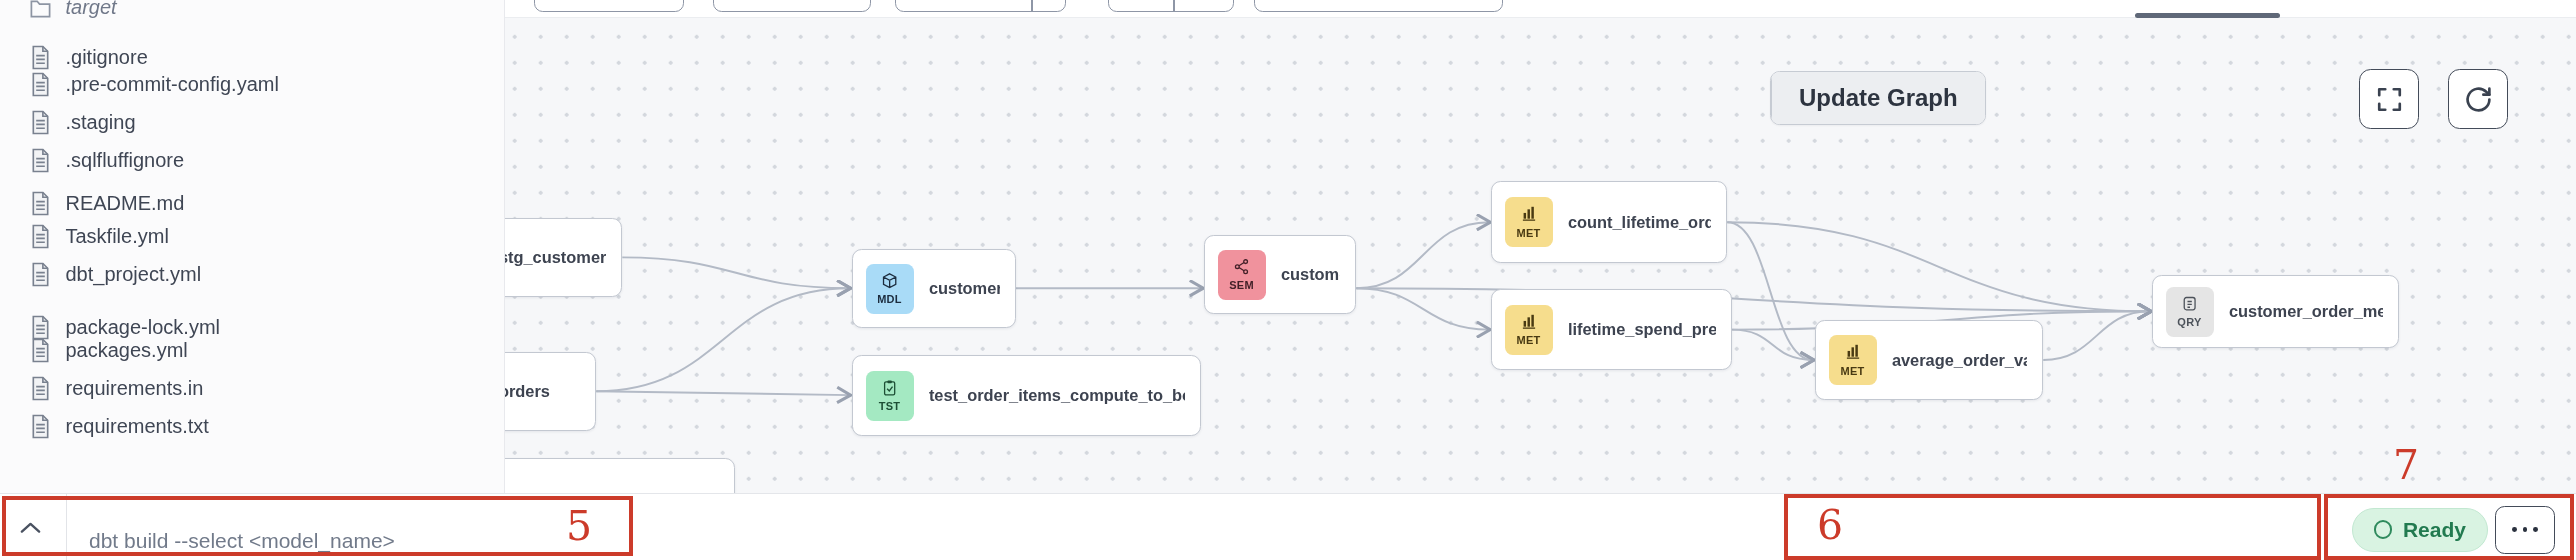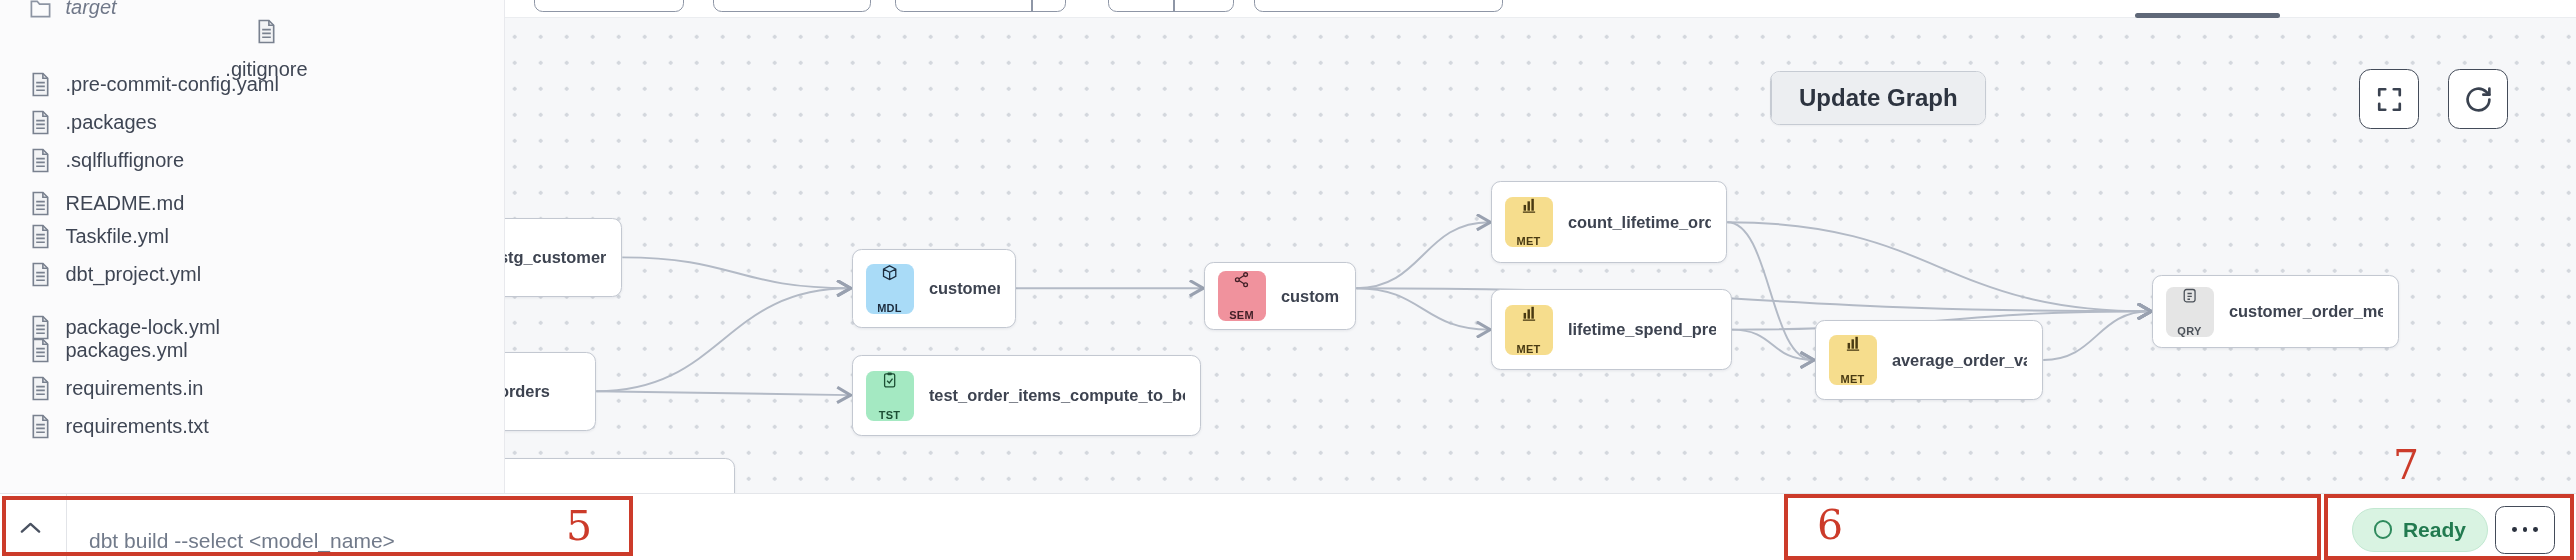--- a/index.html
+++ b/index.html
@@ -19,21 +19,21 @@
   .graph-bg{position:absolute;left:0;top:18.3px;width:2576px;height:475px;background:#f6f7f9;
     background-image:radial-gradient(circle,#d3d7dd 1.6px,rgba(0,0,0,0) 1.7px);
     background-size:26px 26px;background-position:7.7px 5.8px;z-index:0;}
   .graph-layer{position:absolute;left:0;top:0;width:2576px;height:561px;z-index:1;pointer-events:none;}
   .graph-layer svg.edges{position:absolute;left:0;top:0;}
   .node{position:absolute;display:flex;align-items:center;gap:15.4px;box-sizing:border-box;
     background:#ffffff;border:1.4px solid #c3c8d1;border-radius:9.6px;padding:0 15.4px 0 12.5px;
     box-shadow:0 1px 2.9px rgba(30,40,60,.08);pointer-events:auto;}
   .node-label{font-size:16.4px;font-weight:600;color:#3d4350;white-space:nowrap;overflow:hidden;}
   .badge{width:48px;height:50px;border-radius:7.7px;display:flex;flex-direction:column;
-    align-items:center;justify-content:space-between;gap:5px;flex:0 0 auto;}
+    align-items:center;justify-content:center;gap:5px;flex:0 0 auto;}
   .badge svg{width:17.3px;height:17.3px;}
   .badge-code{font-size:11px;font-weight:700;letter-spacing:0.3px;line-height:1;}
   
   .selector-group{position:absolute;left:1770px;top:71px;height:54px;display:flex;z-index:4;
     border:1.4px solid #c6cbd3;border-radius:9.6px;overflow:hidden;background:#fff;
     box-shadow:0 1px 1.9px rgba(30,40,60,.05);box-sizing:border-box;}
   .selector-input{width:347px;border:none;outline:none;background:#fff;padding:0 0 0 21px;
     font-family:"Liberation Sans",sans-serif;font-size:20px;color:#2d3440;}
   .update-btn{border:none;border-left:1.4px solid #c6cbd3;background:#eceef1;padding:0 27px;
     font-family:"Liberation Sans",sans-serif;font-size:24px;font-weight:600;color:#2d3440;cursor:pointer;}
@@ -156,21 +156,21 @@
     <div class="badge" style="background: rgb(164, 233, 194); color: rgb(29, 79, 53);">
       <svg viewBox="0 0 24 24">
             <rect x="5" y="4" width="14" height="18" rx="2" fill="none" stroke="currentColor" stroke-width="1.8"></rect>
             <rect x="9" y="2" width="6" height="4" rx="1" fill="currentColor"></rect>
             <path d="M8.5 13.5 l3 3 l4.5 -6" fill="none" stroke="currentColor" stroke-width="1.9"></path>
           </svg>
       <span class="badge-code">TST</span>
     </div>
     <span class="node-label">test_order_items_compute_to_bools...</span>
   </div>
-      <div class="node" style="left: 1204px; top: 262px; width: 152px; height: 68px;">
+      <div class="node" style="left: 1204px; top: 235px; width: 152px; height: 79px;">
     <div class="badge" style="background: rgb(240, 146, 157); color: rgb(67, 32, 40);">
       <svg viewBox="0 0 24 24">
             <circle cx="6" cy="12" r="2.6" fill="none" stroke="currentColor" stroke-width="1.8"></circle>
             <circle cx="17.5" cy="5" r="2.6" fill="none" stroke="currentColor" stroke-width="1.8"></circle>
             <circle cx="17.5" cy="19" r="2.6" fill="none" stroke="currentColor" stroke-width="1.8"></circle>
             <path d="M8.3 10.8 L15.3 6.2 M8.3 13.2 L15.3 17.8" stroke="currentColor" stroke-width="1.8"></path>
           </svg>
       <span class="badge-code">SEM</span>
     </div>
     <span class="node-label">customers</span>
@@ -244,21 +244,21 @@
 </div>
 
 <div class="file-panel">
   <div id="file-rows">
       <div class="file-row" style="top: -11.6px;">
     <svg class="f-icon" viewBox="0 0 24 26">
           <path d="M2.5 6.5 h6 l2.5 3 h10.5 v13 h-19 z" fill="none" stroke="#8d95a3" stroke-width="1.8"></path>
         </svg>
     <span class="file-name italic">target</span>
   </div>
-      <div class="file-row" style="top: 19px; flex-direction: column;">
+      <div class="file-row" style="top: 38px;">
     <svg class="f-icon" viewBox="0 0 24 26">
           <path d="M4.5 1.5 h10 l5 5 v18 h-15 z" fill="#f2f3f5" stroke="#79818f" stroke-width="1.7"></path>
           <path d="M14.5 1.5 v5 h5" fill="none" stroke="#79818f" stroke-width="1.7"></path>
           <path d="M7.5 11 h9 M7.5 15 h9 M7.5 19 h9" stroke="#79818f" stroke-width="1.7"></path>
         </svg>
     <span class="file-name">.gitignore</span>
   </div>
       <div class="file-row" style="top: 65px;">
     <svg class="f-icon" viewBox="0 0 24 26">
           <path d="M4.5 1.5 h10 l5 5 v18 h-15 z" fill="#f2f3f5" stroke="#79818f" stroke-width="1.7"></path>
@@ -266,21 +266,21 @@
           <path d="M7.5 11 h9 M7.5 15 h9 M7.5 19 h9" stroke="#79818f" stroke-width="1.7"></path>
         </svg>
     <span class="file-name">.pre-commit-config.yaml</span>
   </div>
       <div class="file-row" style="top: 103px;">
     <svg class="f-icon" viewBox="0 0 24 26">
           <path d="M4.5 1.5 h10 l5 5 v18 h-15 z" fill="#f2f3f5" stroke="#79818f" stroke-width="1.7"></path>
           <path d="M14.5 1.5 v5 h5" fill="none" stroke="#79818f" stroke-width="1.7"></path>
           <path d="M7.5 11 h9 M7.5 15 h9 M7.5 19 h9" stroke="#79818f" stroke-width="1.7"></path>
         </svg>
-    <span class="file-name">.packages</span>
+    <span class="file-name">.staging</span>
   </div>
       <div class="file-row" style="top: 141px;">
     <svg class="f-icon" viewBox="0 0 24 26">
           <path d="M4.5 1.5 h10 l5 5 v18 h-15 z" fill="#f2f3f5" stroke="#79818f" stroke-width="1.7"></path>
           <path d="M14.5 1.5 v5 h5" fill="none" stroke="#79818f" stroke-width="1.7"></path>
           <path d="M7.5 11 h9 M7.5 15 h9 M7.5 19 h9" stroke="#79818f" stroke-width="1.7"></path>
         </svg>
     <span class="file-name">.sqlfluffignore</span>
   </div>
       <div class="file-row" style="top: 168px; margin-top: 16px;">

